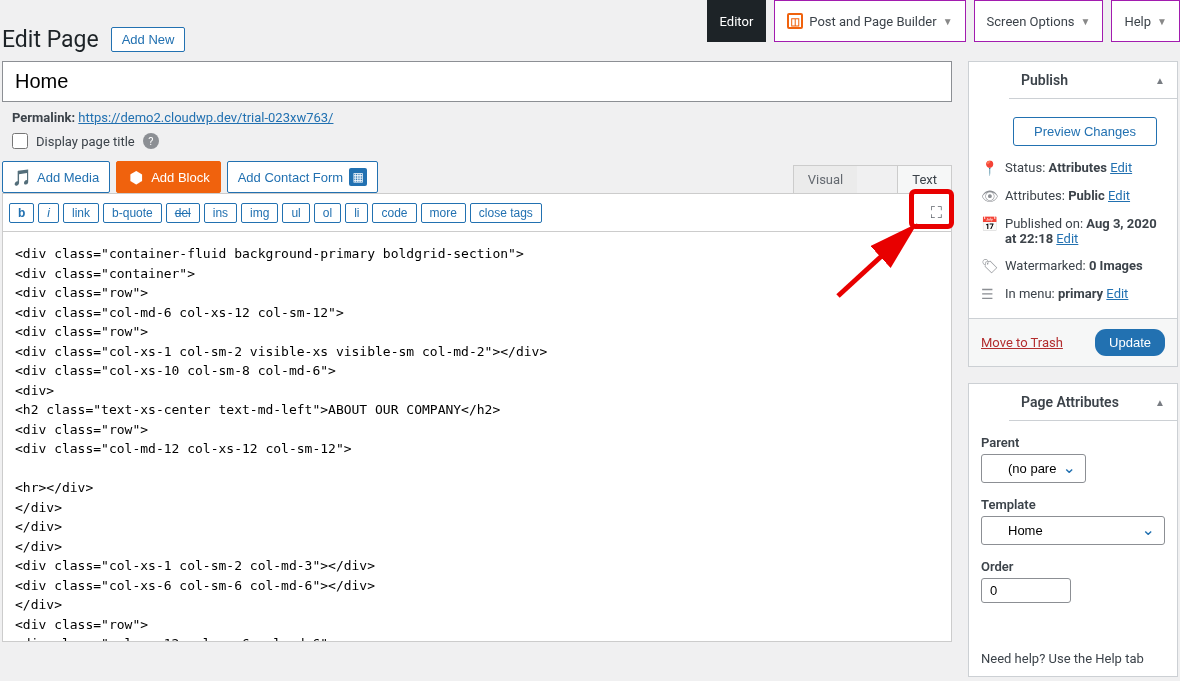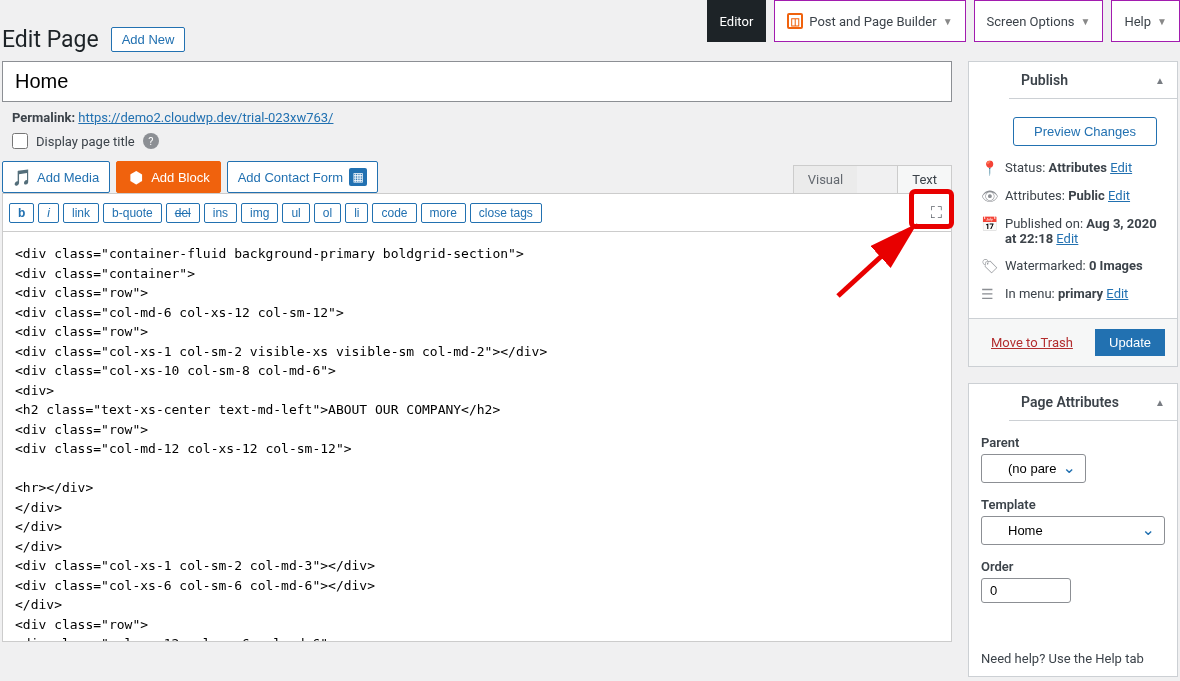--- a/index.html
+++ b/index.html
@@ -54,22 +54,22 @@
     .panel-header .toggle { font-size: 10px; color: #787c82; }
     .panel-body { padding: 10px 12px; font-size: 13px; }
     
     .preview-btn { display: block; margin: 8px 8px 8px auto; padding: 6px 20px; border: 1px solid #2271b1; color: #2271b1; background: #fff; border-radius: 3px; cursor: pointer; font-size: 13px; }
     
     .meta-row { display: flex; align-items: flex-start; gap: 8px; padding: 6px 0; font-size: 13px; }
     .meta-row .icon-slot { width: 16px; color: #8c8f94; font-size: 14px; flex-shrink: 0; }
     .meta-row a { color: #2271b1; text-decoration: underline; cursor: pointer; }
     
     .publish-actions { display: flex; justify-content: space-between; align-items: center; padding: 10px 12px; border-top: 1px solid #ccd0d4; background: #f6f7f7; }
-    .trash-link { color: #b32d2e; text-decoration: underline; cursor: pointer; margin-left: 10px; }
-    .update-btn { padding: 6px 14px; background: #2271b1; color: #fff; border: none; border-radius: 0; cursor: pointer; font-size: 13px; }
+    .trash-link { color: #b32d2e; text-decoration: underline; cursor: pointer; }
+    .update-btn { padding: 6px 14px; background: #2271b1; color: #fff; border: none; border-radius: 11px; cursor: pointer; font-size: 13px; }
     
     .attr-label { font-weight: 600; font-size: 13px; padding: 4px 0; }
     .attr-select { width: 100%; padding: 6px 28px 6px 26px; border: 1px solid #8c8f94; border-radius: 3px; background: #fff; font-size: 13px; appearance: none; cursor: pointer; }
     .select-wrap { position: relative; margin-bottom: 10px; }
     .select-wrap.narrow { width: 105px; }
     .select-wrap::after { content: "⌄"; position: absolute; right: 10px; top: 4px; color: #2271b1; pointer-events: none; font-size: 16px; }
     .attr-input { width: 90px; padding: 4px 8px; border: 1px solid #8c8f94; border-radius: 3px; font-size: 13px; }
     .help-text { font-size: 13px; color: #3c434a; padding-top: 8px; margin-top: 40px; }
     
     .red-highlight { position: absolute; border: 5px solid #e80000; border-radius: 6px; pointer-events: none; }

